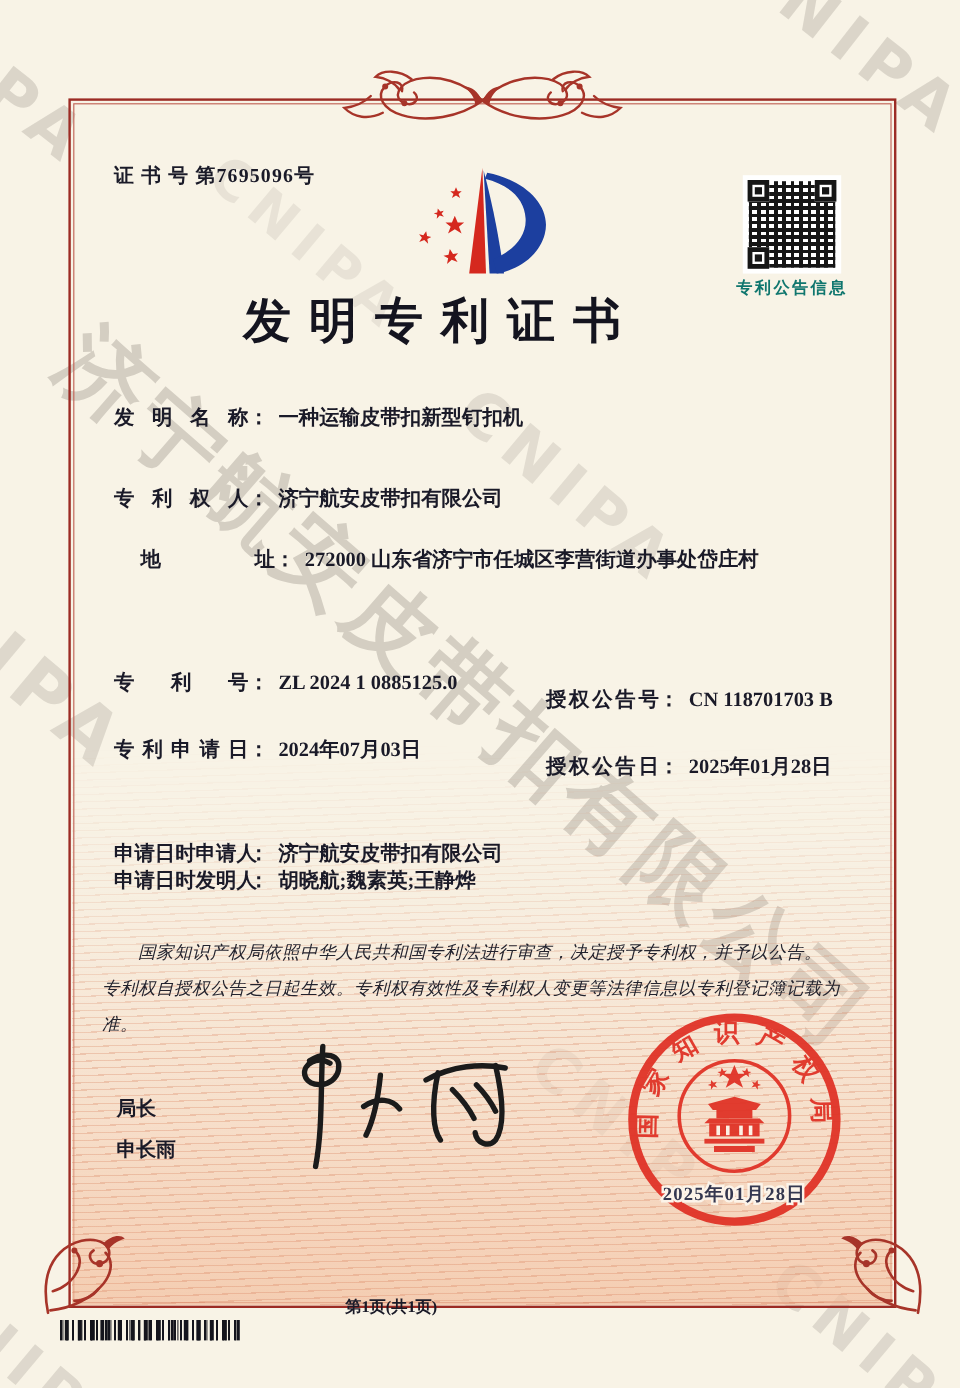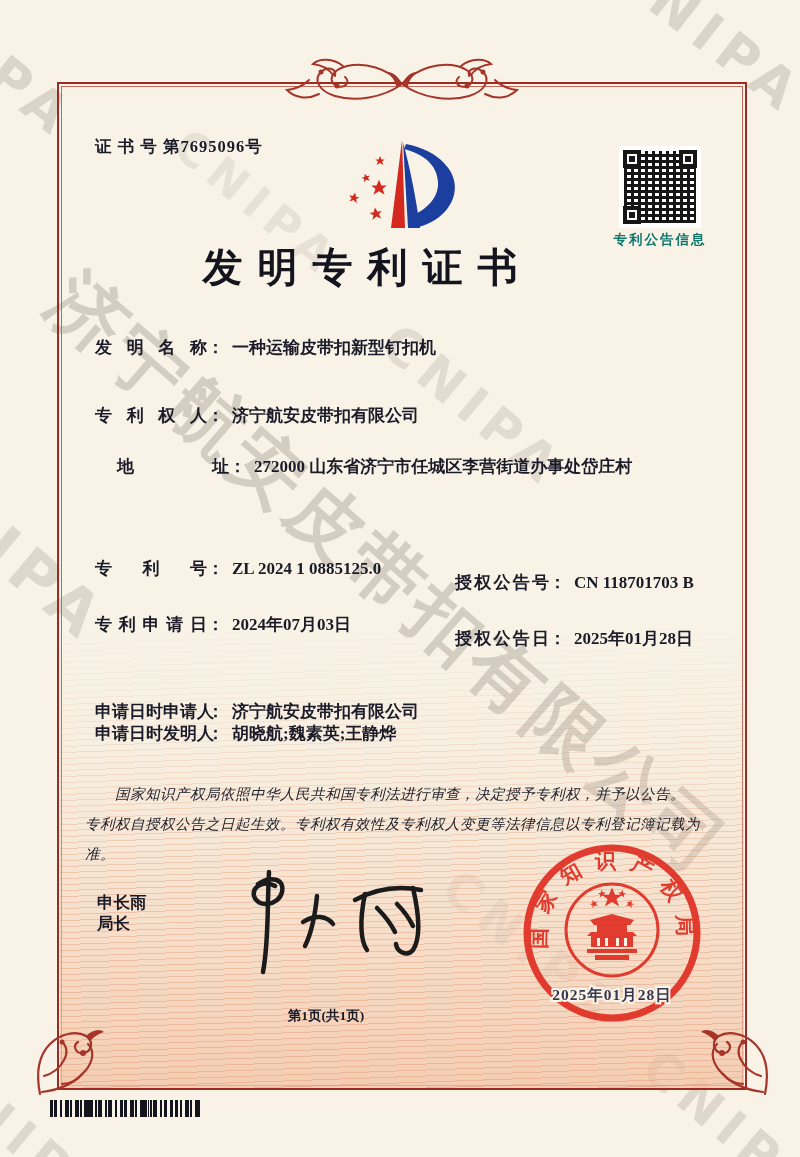--- a/index.html
+++ b/index.html
@@ -62,24 +62,24 @@
   .lbl{display:inline-block;width:112px;text-align:justify;text-align-last:justify;vertical-align:top;}
   .lbl2{display:inline-block;width:94px;text-align:justify;text-align-last:justify;vertical-align:top;}
   .val{margin-left:8px;}
   .rcol{position:absolute;left:360px;top:0;white-space:nowrap;margin-top:14px;}
   .r1{top:336px;} .r2{top:404px;} .r3{top:455px;margin-left:22px;} .r4{top:507px;}
   .r5{top:557px;} .r6{top:613px;} .r7{top:700px;} .r8{top:722px;}
   .statement{left:85px;top:779px;width:634px;font-size:14.5px;font-style:italic;
     letter-spacing:.5px;line-height:30px;color:#23232e;}
   .statement .ln1{text-indent:30px;}
   .official-title{left:97px;top:913px;font-size:16.5px;font-weight:bold;}
-  .official-name{left:97px;top:892px;font-size:16.5px;font-weight:bold;}
+  .official-name{left:97px;top:947px;font-size:16.5px;font-weight:bold;}
   .sig{left:225px;top:860px;}
   .seal{left:517px;top:838px;opacity:.94;}
-  .footer{left:0;top:1007px;width:652px;text-align:center;font-size:13.5px;font-weight:600;}
+  .footer{left:0;top:1080px;width:652px;text-align:center;font-size:13.5px;font-weight:600;}
   .barcode{left:50px;top:1100px;width:150px;height:17px;
     background-image:
       repeating-linear-gradient(90deg,#14141c 0 2px,transparent 2px 5px),
       repeating-linear-gradient(90deg,#14141c 0 1px,transparent 1px 8px),
       repeating-linear-gradient(90deg,#14141c 0 3px,transparent 3px 11px);
     background-position:0 0,2px 0,4px 0;
   }
 </style>
 </head>
 <body>

